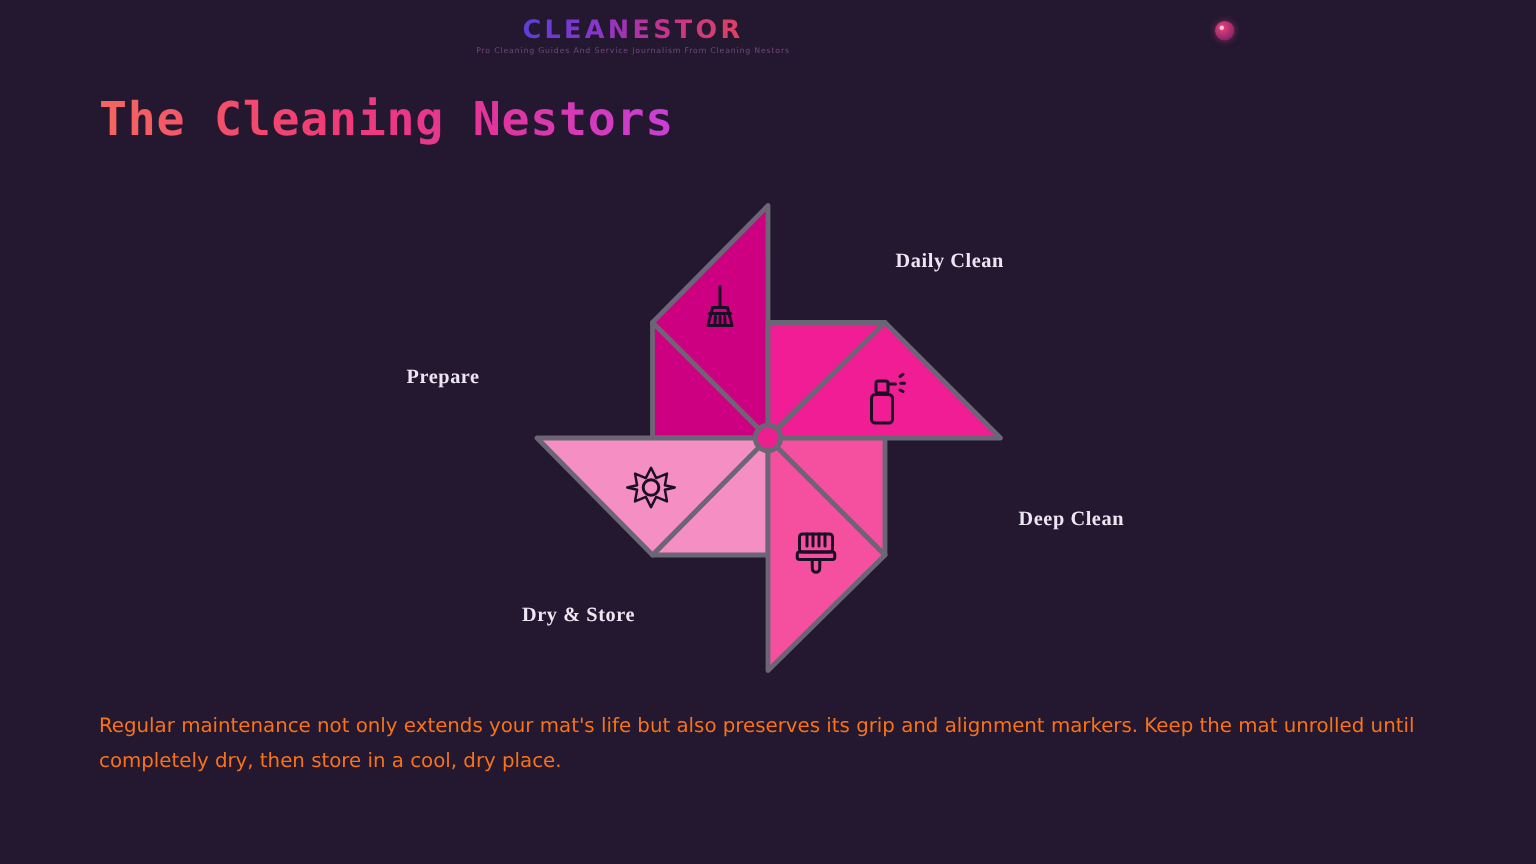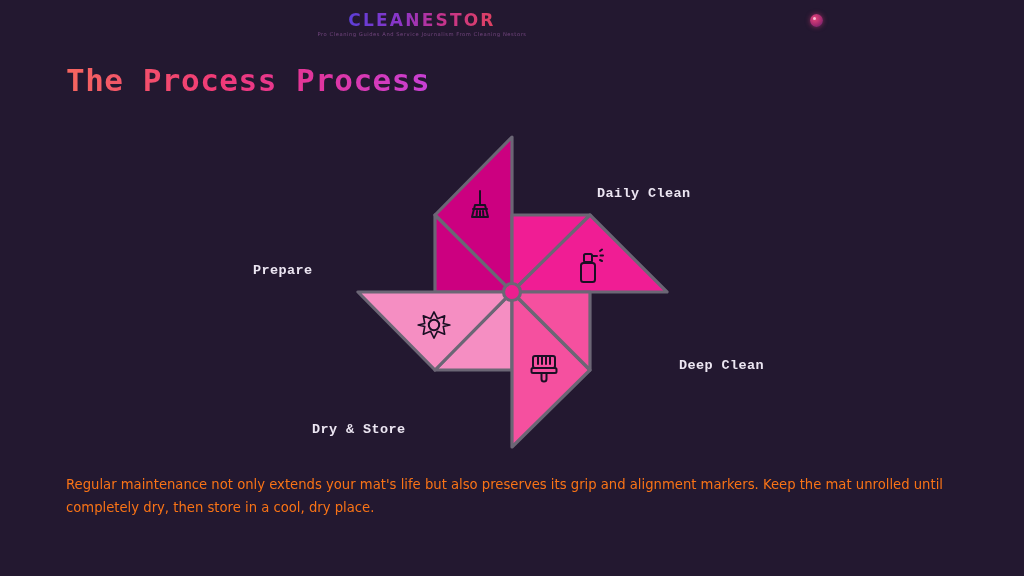--- a/index.html
+++ b/index.html
@@ -86,32 +86,31 @@
     left: 350px;
     top: 125px;
     width: 340px;
     height: 325px;
   }
   #pinwheel-svg { display: block; }
 
   
   .stage-label {
     position: absolute;
-    font-family: Liberation Mono, monospace;
+    font-family: Liberation Serif, serif;
     font-size: 13.5px;
     font-weight: bold;
     color: #ece6f2;
     letter-spacing: .4px;
     white-space: nowrap;
-    margin-top: 20px;
-  }
-  #label-prepare     { left: 253px; top: 243px; }
+  }
+  #label-prepare     { left: 271px; top: 243px; }
   #label-daily       { left: 597px; top: 166px; }
   #label-deep        { left: 679px; top: 338px; }
-  #label-dry         { left: 312px; top: 402px; }
+  #label-dry         { left: 348px; top: 402px; }
 
   
   #footer-note {
     position: absolute;
     left: 66px;
     top: 473px;
     width: 890px;
     font-family: "DejaVu Sans", sans-serif;
     font-size: 13.2px;
     line-height: 1.75;
@@ -120,21 +119,21 @@
 </style>
 </head>
 <body>
 
 <div id="brand-logo">
   <div id="brand-wordmark">CLEANESTOR</div>
   <div id="logo-badge"></div>
   <div id="brand-tagline">Pro Cleaning Guides And Service Journalism From Cleaning Nestors</div>
 </div>
 
-<div id="page-title">The Process Process</div>
+<div id="page-title">The Cleaning Nestors</div>
 
 <div id="pinwheel-wrap">
   <svg id="pinwheel-svg" width="340" height="325" viewBox="0 0 340 325" xmlns="http://www.w3.org/2000/svg">
 
     <g stroke="#6b6675" stroke-width="3.2" stroke-linejoin="round">
 
       <g>
         <polygon points="162,167 162,12 85,90" fill="#cc0080"></polygon>
         <polygon points="162,167 85,90 85,167" fill="#cc0080"></polygon>
       </g>

